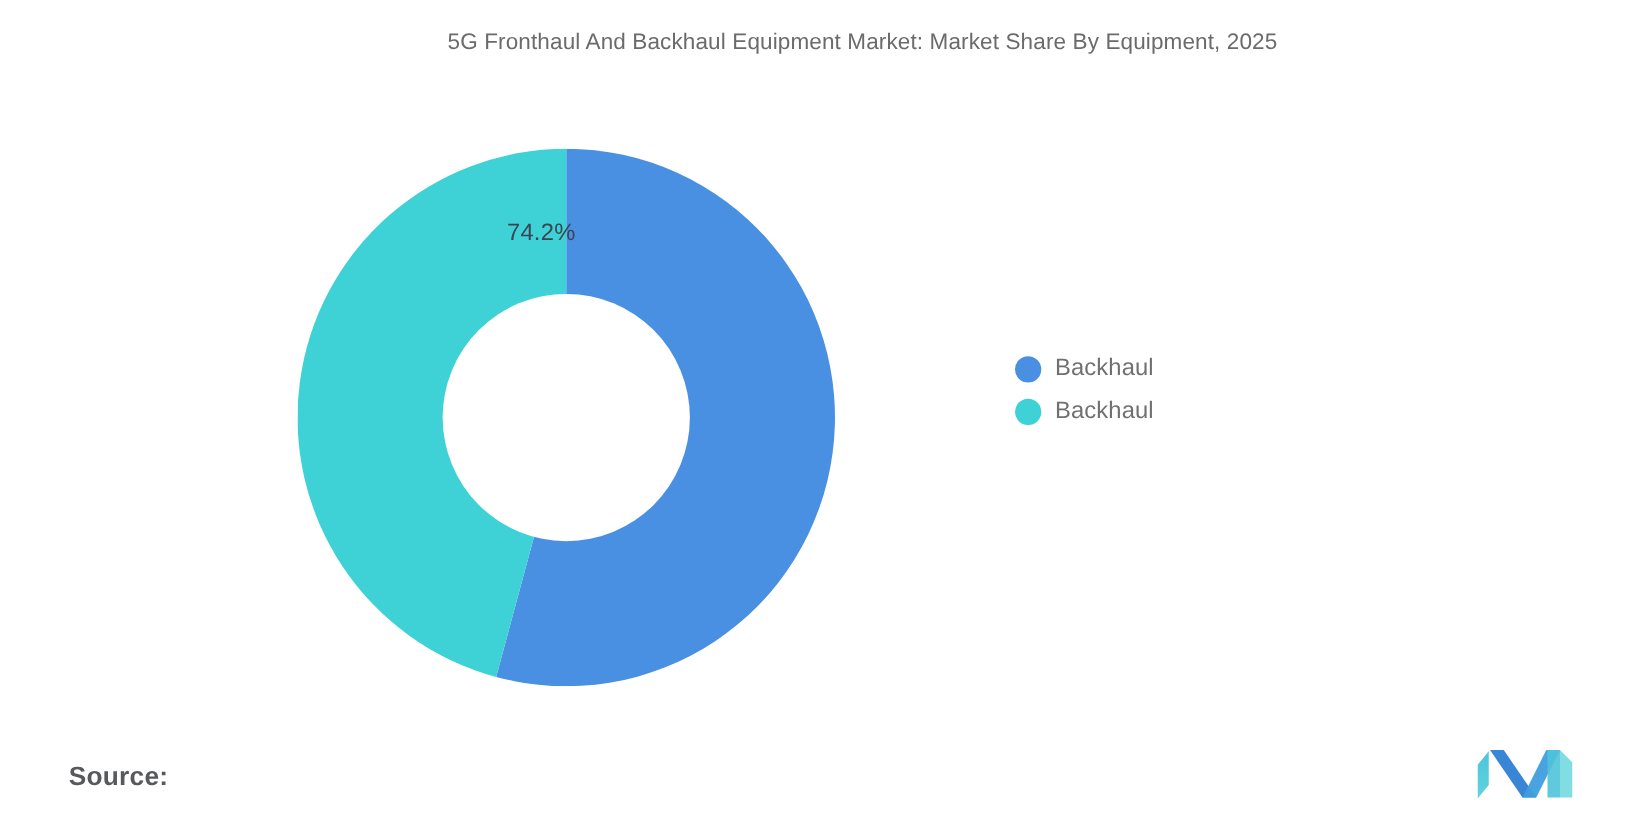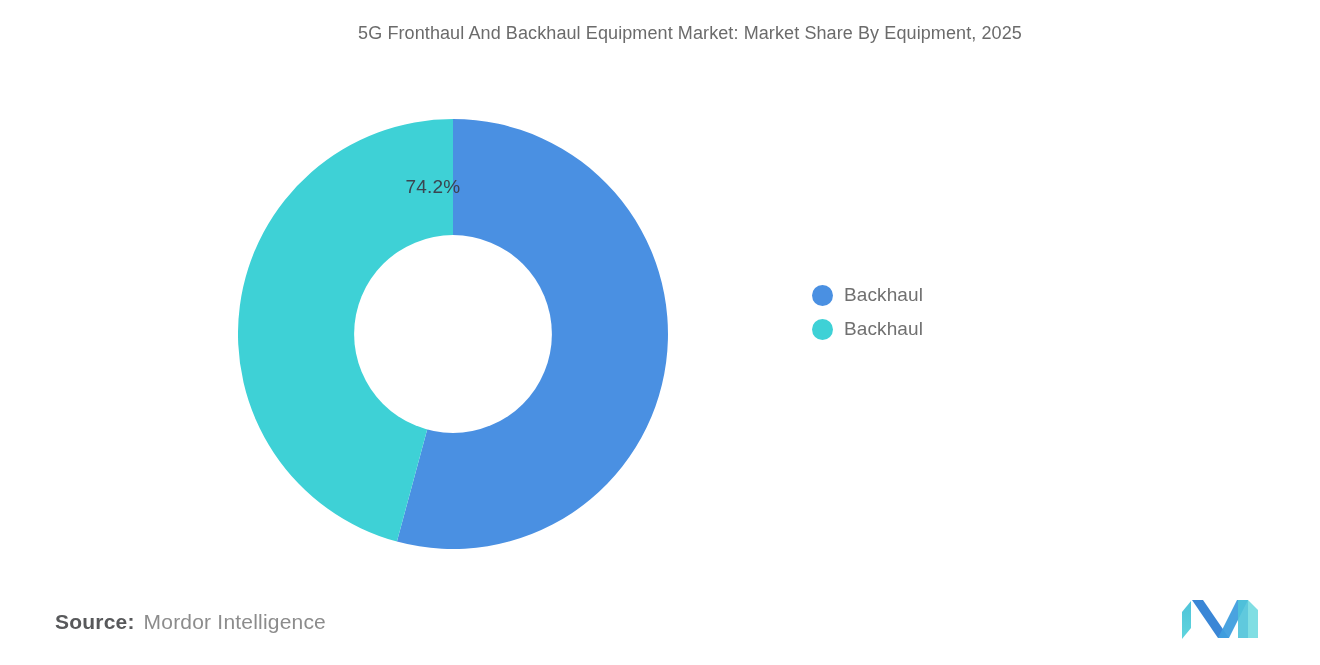--- a/index.html
+++ b/index.html
@@ -141,21 +141,20 @@
     <span class="legend-label">Backhaul</span>
   </div>
   <div class="legend-item">
     <span class="legend-swatch" style="background:#3ed1d6"></span>
     <span class="legend-label">Backhaul</span>
   </div>
 </div>
 
 <div class="source-row">
   <span class="source-key">Source:</span>
-  <span class="source-val">Mordor Intelligence</span>
 </div>
 
 <div class="logo">
   <svg width="76" height="42" viewBox="0 0 76 42">
     <defs>
       <linearGradient id="gA" x1="0" y1="0" x2="1" y2="1">
         <stop offset="0%" stop-color="#52d4dd"></stop>
         <stop offset="100%" stop-color="#3f9ede"></stop>
       </linearGradient>
       <linearGradient id="gB" x1="0" y1="0" x2="1" y2="1">

